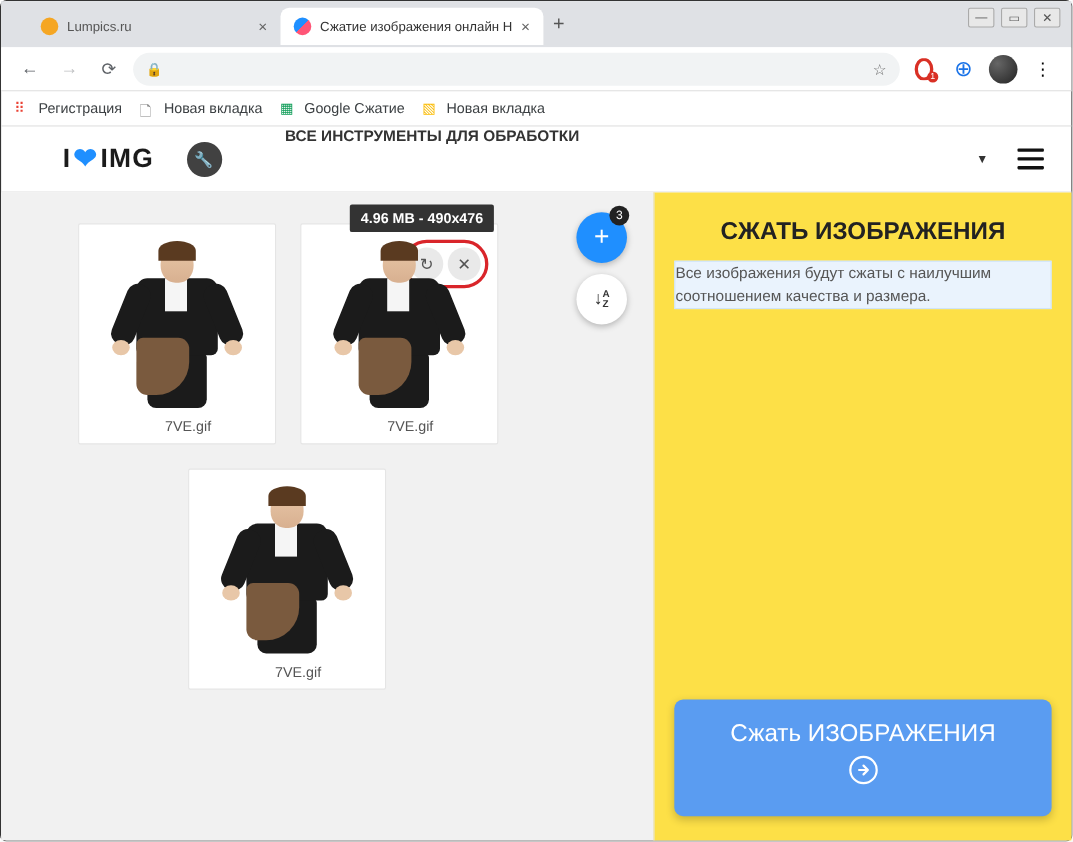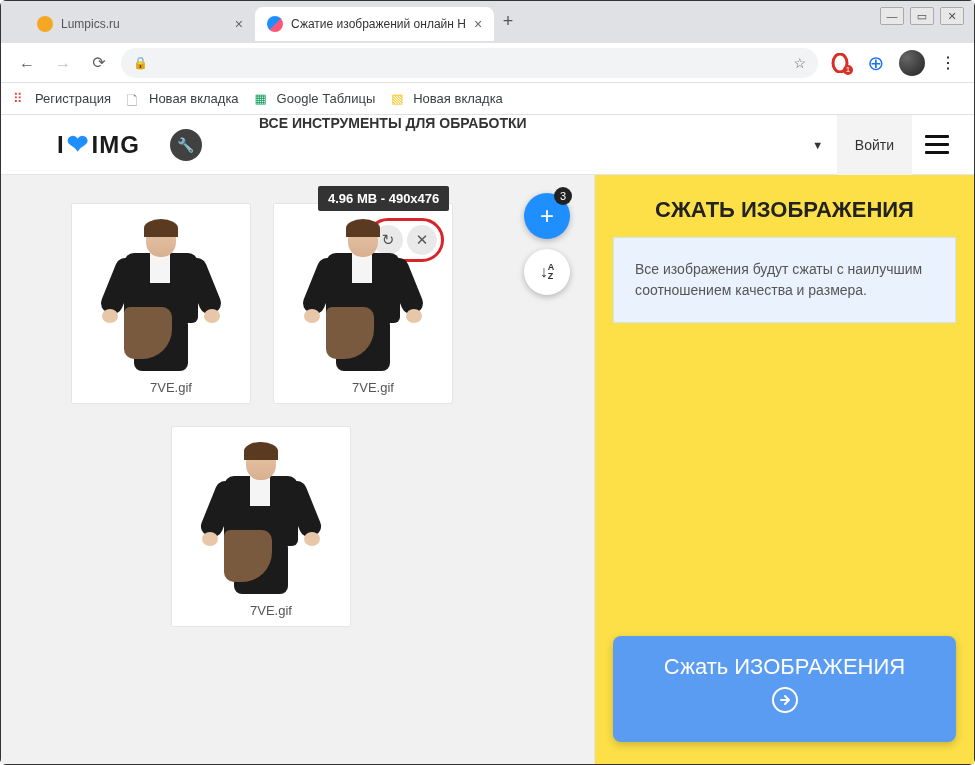--- a/index.html
+++ b/index.html
@@ -74,21 +74,21 @@
 
 
 .fab { position: absolute; width: 46px; height: 46px; border-radius: 50%; display: flex; align-items: center; justify-content: center; font-size: 24px; box-shadow: 0 2px 6px rgba(0,0,0,.25); }
 .fab-add { top: 18px; right: 24px; background: #1f8fff; color: #fff; }
 .fab-badge { position: absolute; top: -6px; right: -2px; width: 18px; height: 18px; border-radius: 50%; background: #222; color: #fff; font-size: 11px; display: flex; align-items: center; justify-content: center; }
 .fab-sort { top: 74px; right: 24px; background: #fff; color: #333; font-size: 13px; font-weight: 700; flex-direction: row; }
 
 
 .right-pane { width: 380px; background: #fde047; display: flex; flex-direction: column; padding: 22px 18px; gap: 14px; border-left: 1px solid #e5e5e5; }
 .rp-title { font-size: 22px; font-weight: 700; color: #222; text-align: center; }
-.rp-info { background: #eaf3fd; border: 1px solid #cfe4f9; padding: 21px; font-size: 14px; color: #555; line-height: 1.5; }
+.rp-info { background: #eaf3fd; border: 1px solid #cfe4f9; padding: 0; font-size: 14px; color: #555; line-height: 1.5; }
 .rp-spacer { flex: 1; }
 .rp-cta { background: #5a9cf1; color: #fff; text-align: center; padding: 18px 10px 22px 10px; border-radius: 8px; font-size: 22px; box-shadow: 0 3px 8px rgba(0,0,0,.2); }
 .rp-cta-sub { margin-top: 6px; font-size: 22px; }
 </style>
 </head>
 <body>
 
 <div class="window-frame">
   <div class="window-controls">
     <div class="wc-btn">—</div>
@@ -97,21 +97,21 @@
   </div>
 
   <div class="tab-strip">
     <div class="tab">
       <span class="tab-favicon" style="background:#f5a623"></span>
       <span>Lumpics.ru</span>
       <span class="tab-close">×</span>
     </div>
     <div class="tab active">
       <span class="tab-favicon" style="background:linear-gradient(135deg,#1f8fff 50%,#ff5577 50%)"></span>
-      <span>Сжатие изображений онлайн Н</span>
+      <span>Сжатие изображения онлайн Н</span>
       <span class="tab-close">×</span>
     </div>
     <div class="new-tab">+</div>
   </div>
 
   <div class="addr-row">
     <div class="nav-btn">←</div>
     <div class="nav-btn" style="opacity:.4">→</div>
     <div class="nav-btn">⟳</div>
     <div class="addr-bar">
@@ -137,21 +137,21 @@
     <div class="bm-item">
       <span class="bm-icon" style="color:#ea4335">⠿</span>
       <span>Регистрация</span>
     </div>
     <div class="bm-item">
       <span class="bm-icon" style="color:#888">🗋</span>
       <span>Новая вкладка</span>
     </div>
     <div class="bm-item">
       <span class="bm-icon" style="color:#0f9d58">▦</span>
-      <span>Google Таблицы</span>
+      <span>Google Сжатие</span>
     </div>
     <div class="bm-item">
       <span class="bm-icon" style="color:#fbbc05">▧</span>
       <span>Новая вкладка</span>
     </div>
   </div>
 
   <div class="page">
     <div class="subtitle-row">ВСЕ ИНСТРУМЕНТЫ ДЛЯ ОБРАБОТКИ</div>
 
@@ -159,21 +159,20 @@
       <div class="logo">
         <span>I</span>
         <span class="logo-heart">❤</span>
         <span>IMG</span>
       </div>
       <div class="tool-circle">
         <span>🔧</span>
       </div>
       <div class="header-right">
         <div class="hdr-dd">▼</div>
-        <div class="hdr-login">Войти</div>
         <div class="hamburger">
             <div class="ham-ln"></div>
           </div>
       </div>
     </div>
 
     <div class="subtitle2">ИЗОБРАЖЕНИЙ</div>
 
     <div class="content">
       <div class="left-pane">

